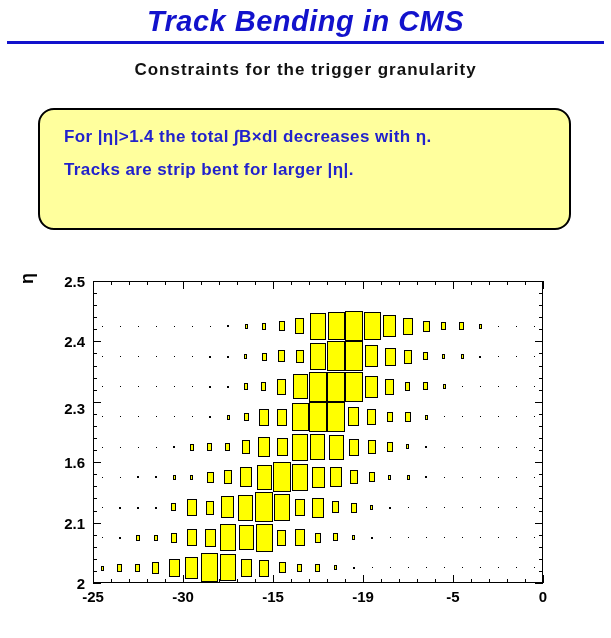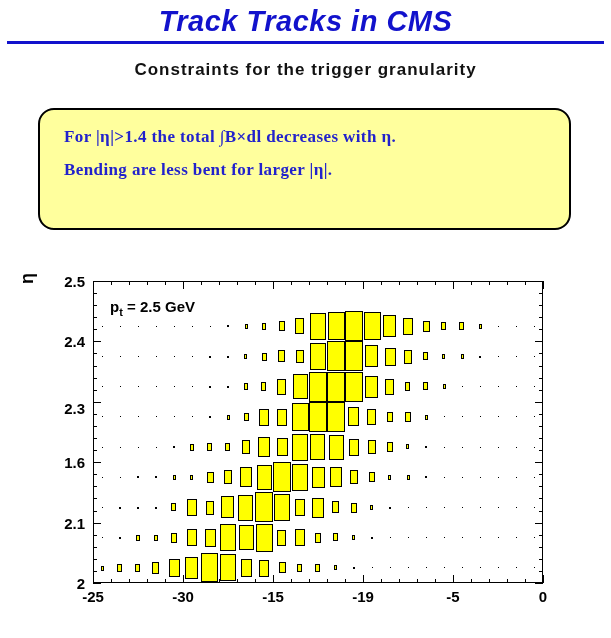--- a/index.html
+++ b/index.html
@@ -15,21 +15,21 @@
   .subtitle{
     position:absolute;left:0;top:60px;width:611px;text-align:center;
     font-size:17px;font-weight:bold;letter-spacing:1px;color:#111111;
   }
   .callout{
     position:absolute;left:38px;top:108px;width:533px;height:122px;
     border:2px solid #000000;border-radius:16px;box-sizing:border-box;
     padding:10px 10px 0 24px;
   }
   .callout-line{
-    font-size:17px;font-weight:bold;letter-spacing:0.4px;line-height:33px;white-space:nowrap;font-family:Liberation Serif, serif;
+    font-size:17px;font-weight:bold;letter-spacing:0.4px;line-height:33px;white-space:nowrap;
   }
   .plot-frame{
     position:absolute;border:1px solid #000000;background:#ffffff;box-sizing:border-box;
   }
   .tick{position:absolute;background:#000000;}
   .ylab{
     position:absolute;width:44px;text-align:right;font-size:15px;font-weight:bold;color:#000;
     font-family:"Liberation Sans","DejaVu Sans",sans-serif;
   }
   .xlab{
@@ -44,32 +44,31 @@
   }
   .annot{position:absolute;font-size:15px;font-weight:bold;color:#000;white-space:nowrap;}
   .subscript{font-size:11px;vertical-align:-4px;}
   .hbox{position:absolute;box-sizing:border-box;border:1px solid #000;}
   .hdot{position:absolute;background:#000;}
 </style>
 </head>
 <body>
 
 <div id="stage">
-  <div class="title" style="color: rgb(18, 18, 204);">Track Tracks in CMS</div>
+  <div class="title" style="color: rgb(18, 18, 204);">Track Bending in CMS</div>
   <div class="title-underline" style="background: rgb(18, 18, 204);"></div>
   <div class="subtitle">Constraints for the trigger granularity</div>
 
   <div class="callout" style="background: rgb(255, 255, 157); border-color: rgb(0, 0, 0);">
     <div class="callout-line" style="color: rgb(34, 34, 204);">For |η|&gt;1.4 the total ∫B×dl decreases with η.</div>
-    <div class="callout-line" style="color: rgb(34, 34, 204);">Bending are less bent for larger |η|.</div>
+    <div class="callout-line" style="color: rgb(34, 34, 204);">Tracks are strip bent for larger |η|.</div>
   </div>
 
   <div class="axis-title-y" style="left:22px;top:268px;">η</div>
   <div class="plot-frame" id="plot-frame" style="left: 93px; top: 281px; width: 450px; height: 302px;"></div>
-  <div class="annot" id="pt-annotation" style="left: 110px; top: 298px;"><span>p</span><span class="subscript">t</span><span> = 2.5 GeV</span></div>
 <div class="tick" style="left: 93px; top: 575px; width: 1px; height: 8px;"></div>
     <div class="tick" style="left: 93px; top: 281px; width: 1px; height: 8px;"></div>
     <div class="xlab" style="left: 71px; top: 588px;">-25</div>
     <div class="tick" style="left: 183px; top: 575px; width: 1px; height: 8px;"></div>
     <div class="tick" style="left: 183px; top: 281px; width: 1px; height: 8px;"></div>
     <div class="xlab" style="left: 161px; top: 588px;">-30</div>
     <div class="tick" style="left: 273px; top: 575px; width: 1px; height: 8px;"></div>
     <div class="tick" style="left: 273px; top: 281px; width: 1px; height: 8px;"></div>
     <div class="xlab" style="left: 251px; top: 588px;">-15</div>
     <div class="tick" style="left: 363px; top: 575px; width: 1px; height: 8px;"></div>

